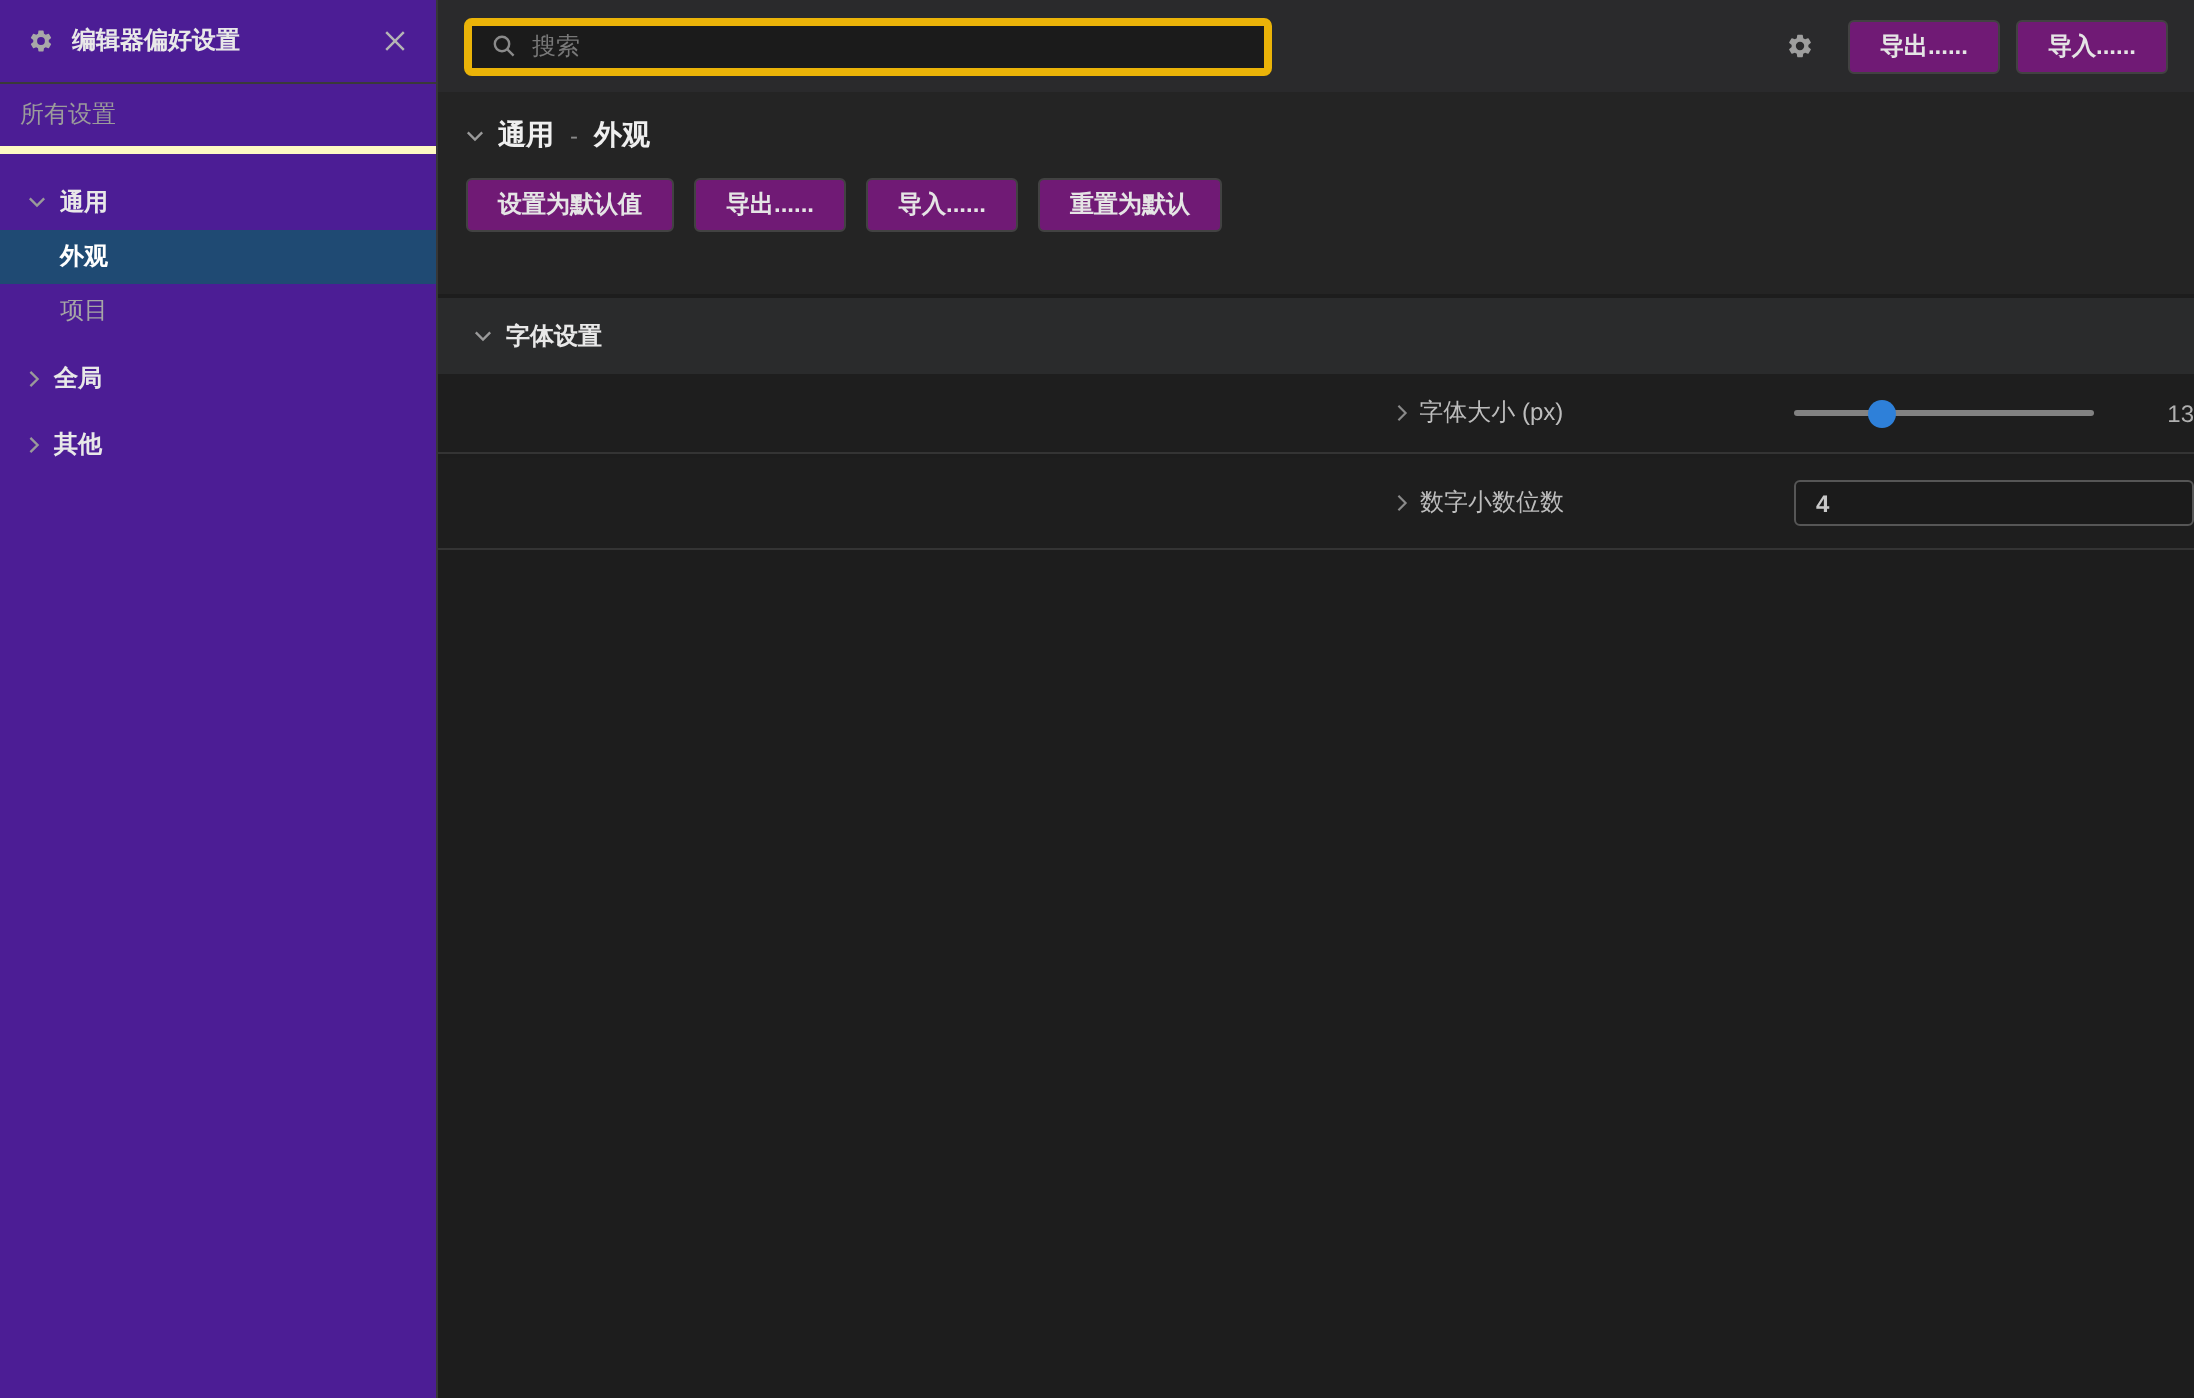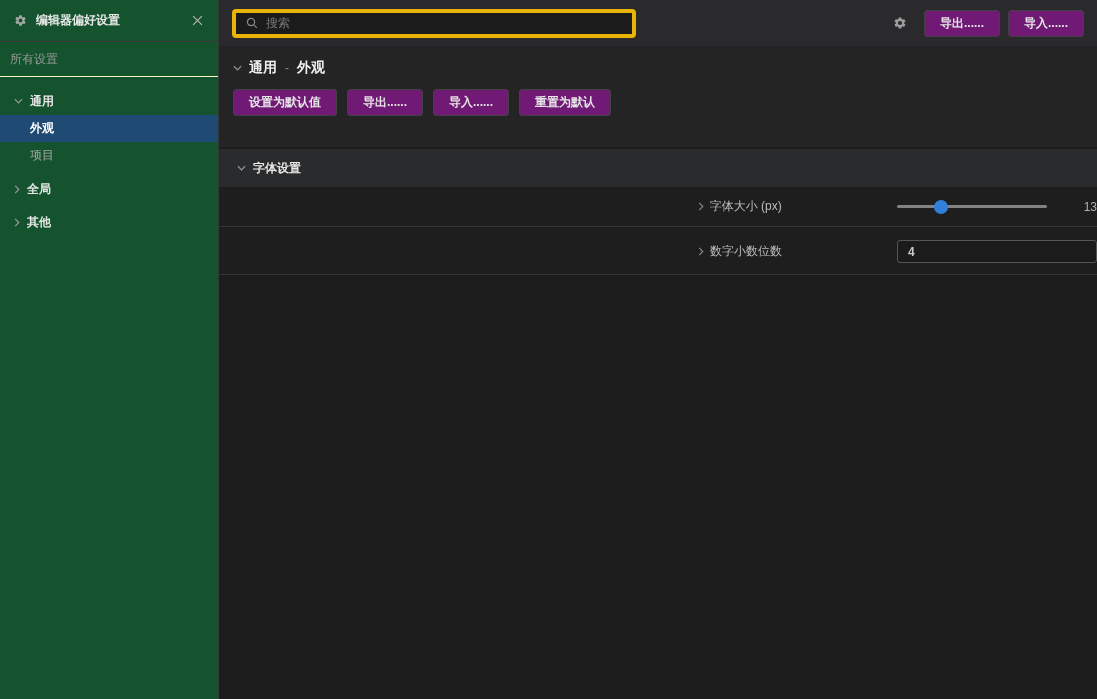--- a/index.html
+++ b/index.html
@@ -12,35 +12,35 @@
     font-family:"Liberation Sans","DejaVu Sans",sans-serif;
     font-size:12px;
     background:#1d1d1d;
     color:#ccc;
     -webkit-font-smoothing:antialiased;
   }
   .app{display:flex;width:1097px;height:699px;}
 
   
   .sidebar{
-    width:219px;flex:0 0 219px;background:#14532d;
+    width:219px;flex:0 0 219px;background:#4c1d95;
     border-right:1px solid #373737;display:flex;flex-direction:column;
   }
   .sb-header{
     height:42px;display:flex;align-items:center;
     padding:0 12px 0 14px;border-bottom:1px solid #3a3a3a;
   }
   .sb-header .title{margin-left:9px;font-weight:700;color:#e8e8e8;font-size:12px;}
   .sb-close{
     margin-left:auto;width:18px;height:18px;display:flex;align-items:center;justify-content:center;
     color:#b5b5b5;cursor:pointer;
   }
   .sb-all{
     height:35px;display:flex;align-items:center;padding:0 10px;
-    color:#9b9b9b;border-bottom:1px solid #fef9c3;cursor:pointer;
+    color:#9b9b9b;border-bottom:4px solid #fef9c3;cursor:pointer;
   }
   .sb-nav{padding-top:6px;}
   .sb-group{
     height:24px;display:flex;align-items:center;gap:7px;
     padding-left:14px;font-weight:700;color:#e8e8e8;cursor:pointer;margin-top:6px;
   }
   .sb-item{
     height:27px;display:flex;align-items:center;
     padding-left:30px;color:#a6a6a6;cursor:pointer;
   }

